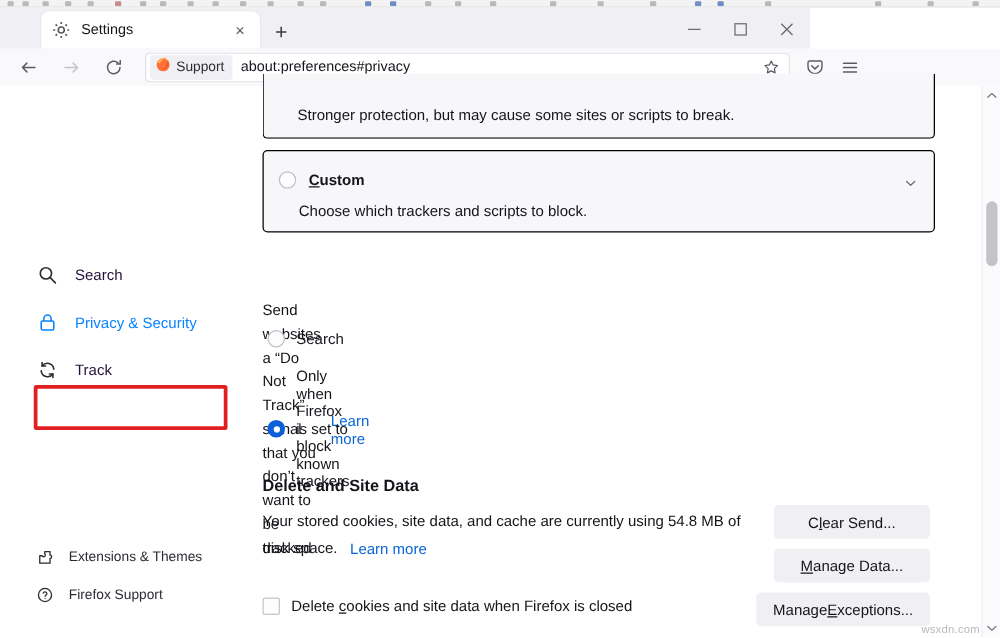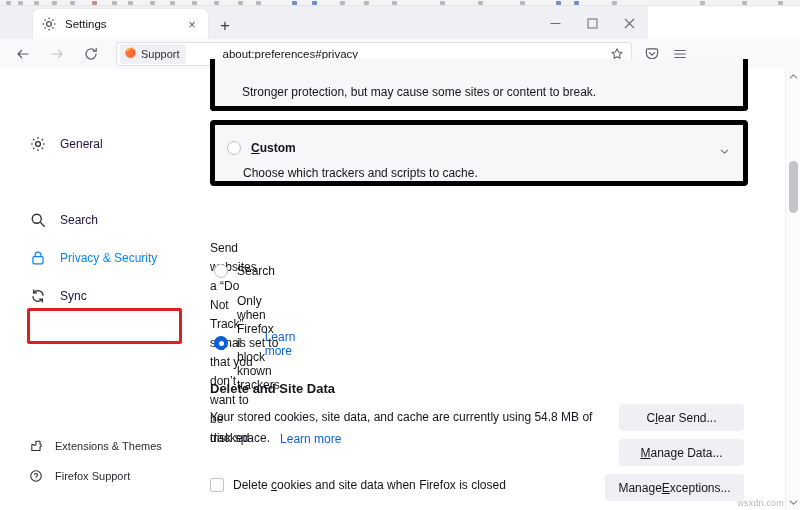--- a/index.html
+++ b/index.html
@@ -79,21 +79,21 @@
     max-width: 516px;
   }
   .brand-chip {
     display: flex; align-items: center; gap: 4px;
     background: #f0f0f4; border-radius: 3px; padding: 1px 6px 1px 4px;
     margin-right: 7px;
   }
   .brand-chip .label { font-size: 11px; color: #2e2e35; }
   .url-text {
     font-size: 11.5px; color: #15141a; white-space: nowrap;
-    overflow: hidden; text-overflow: ellipsis; flex: 1 1 auto; margin-left: 30px;
+    overflow: hidden; text-overflow: ellipsis; flex: 1 1 auto;
   }
   .urlbar .star { flex: 0 0 18px; display: flex; align-items: center; justify-content: center; color: #5b5b66; }
   .navbar-right { display: flex; align-items: center; margin-left: 6px; margin-right: 6px; }
   .toolbtn {
     width: 28px; height: 26px; display: flex; align-items: center; justify-content: center;
     color: #5b5b66; border-radius: 4px;
   }
 
   
   .content {
@@ -130,21 +130,21 @@
   .annot {
     position: absolute; border: 3px solid #e02020; border-radius: 2px;
     pointer-events: none;
   }
 
   
   .main { position: absolute; left: 200px; top: 0; width: 585px; height: 441px; }
 
   .card {
     position: absolute; background: #f7f7f9;
-    border: 5px solid #000000; border-radius: 4px;
+    border: 1px solid #000000; border-radius: 4px;
   }
   .card-line {
     font-size: 12px; color: #15141a;
   }
 
   .radio {
     width: 14px; height: 14px; border-radius: 50%;
     border: 1px solid #bfbfc9; background: #fdfdfd;
     flex: 0 0 14px;
   }
@@ -328,29 +328,20 @@
             <circle cx="7" cy="7" r="4.3"></circle>
               <path d="M10.2 10.2 13.6 13.6"></path>
           </svg>
         </span>
         <input class="find-input" type="text" placeholder="Find in Settings" style="">
       </div>
     </div>
 
     <div class="sidebar">
 
-      <div class="side-item" style="top:62px">
-        <span class="ico">
-          <svg viewBox="0 0 20 20" width="18" height="18" fill="none" stroke="#2b2b33" stroke-width="1.35">
-            <circle cx="10" cy="10" r="2.7"></circle>
-            <path d="M10 2.3v2M10 15.7v2M2.3 10h2M15.7 10h2M4.6 4.6l1.4 1.4M14 14l1.4 1.4M15.4 4.6 14 6M6 14l-1.4 1.4"></path>
-          </svg>
-        </span>
-        <span>General</span>
-      </div>
 
 
       <div class="side-item" style="top:138px">
         <span class="ico">
           <svg viewBox="0 0 20 20" width="18" height="18" fill="none" stroke="#2b2b33" stroke-width="1.45" stroke-linecap="round">
             <circle cx="8.6" cy="8.6" r="5"></circle>
               <path d="M12.4 12.4 17 17"></path>
           </svg>
         </span>
         <span>Search</span>
@@ -367,21 +358,21 @@
       </div>
 
       <div class="side-item" style="top:214px">
         <span class="ico">
           <svg viewBox="0 0 20 20" width="18" height="18" fill="none" stroke="#2b2b33" stroke-width="1.4" stroke-linecap="round">
             <path d="M15.6 9.2A5.7 5.7 0 0 0 5.3 6.4"></path>
             <path d="M4.4 10.8a5.7 5.7 0 0 0 10.3 2.8"></path>
             <path d="M5.2 3.3v3.1h3.1M14.8 16.7v-3.1h-3.1"></path>
           </svg>
         </span>
-        <span>Sync</span>
+        <span>Track</span>
       </div>
 
       <div class="side-item small" style="top:394px">
         <span class="ico">
           <svg viewBox="0 0 16 16" width="14" height="14" fill="none" stroke="#2b2b33" stroke-width="1.2" stroke-linecap="round">
             <circle cx="8" cy="8" r="6"></circle>
             <path d="M6.4 6.3a1.7 1.7 0 0 1 3.3.5c0 1.1-1.6 1.3-1.6 2.4"></path>
             <circle cx="8.05" cy="11.3" r=".55" fill="#2b2b33" stroke="none"></circle>
           </svg>
         </span>
@@ -396,29 +387,29 @@
         </span>
         <span>Extensions &amp; Themes</span>
       </div>
 
       <div class="annot" style="left:27px; top:239px; width:155px; height:36px"></div>
     </div>
 
     <div class="main">
 
       <div class="card" style="left:10px; top:-10px; width:538px; height:52px; border-top:0; border-radius:0 0 4px 4px;">
-        <div class="card-line" style="position:absolute; left:27px; top:26px;">Stronger protection, but may cause some sites or content to break.</div>
+        <div class="card-line" style="position:absolute; left:27px; top:26px;">Stronger protection, but may cause some sites or scripts to break.</div>
       </div>
 
       <div class="card" style="left:10px; top:51px; width:538px; height:66px;">
         <div class="row" style="position:absolute; left:12px; top:16px;">
           <span class="radio"></span>
           <span style="margin-left:10px; font-size:12px; font-weight:bold; color:#15141a;"><span class="u">C</span><span>ustom</span></span>
         </div>
-        <div class="card-line" style="position:absolute; left:28px; top:41px;">Choose which trackers and scripts to cache.</div>
+        <div class="card-line" style="position:absolute; left:28px; top:41px;">Choose which trackers and scripts to block.</div>
         <div style="position:absolute; right:12px; top:19px;">
           <svg width="13" height="13" viewBox="0 0 16 16" fill="none" stroke="#6f6f7a" stroke-width="1.3" stroke-linecap="round" stroke-linejoin="round">
             <path d="M4 6.3 8 10.1l4-3.8"></path>
           </svg>
         </div>
       </div>
 
       <div style="position:absolute; left:10px; top:270px;">
         <div class="row" style="position:absolute; left:0; top:-100px;">
           <span class="body-text">Send websites a “Do Not Track” signal that you don’t want to be tracked</span>

